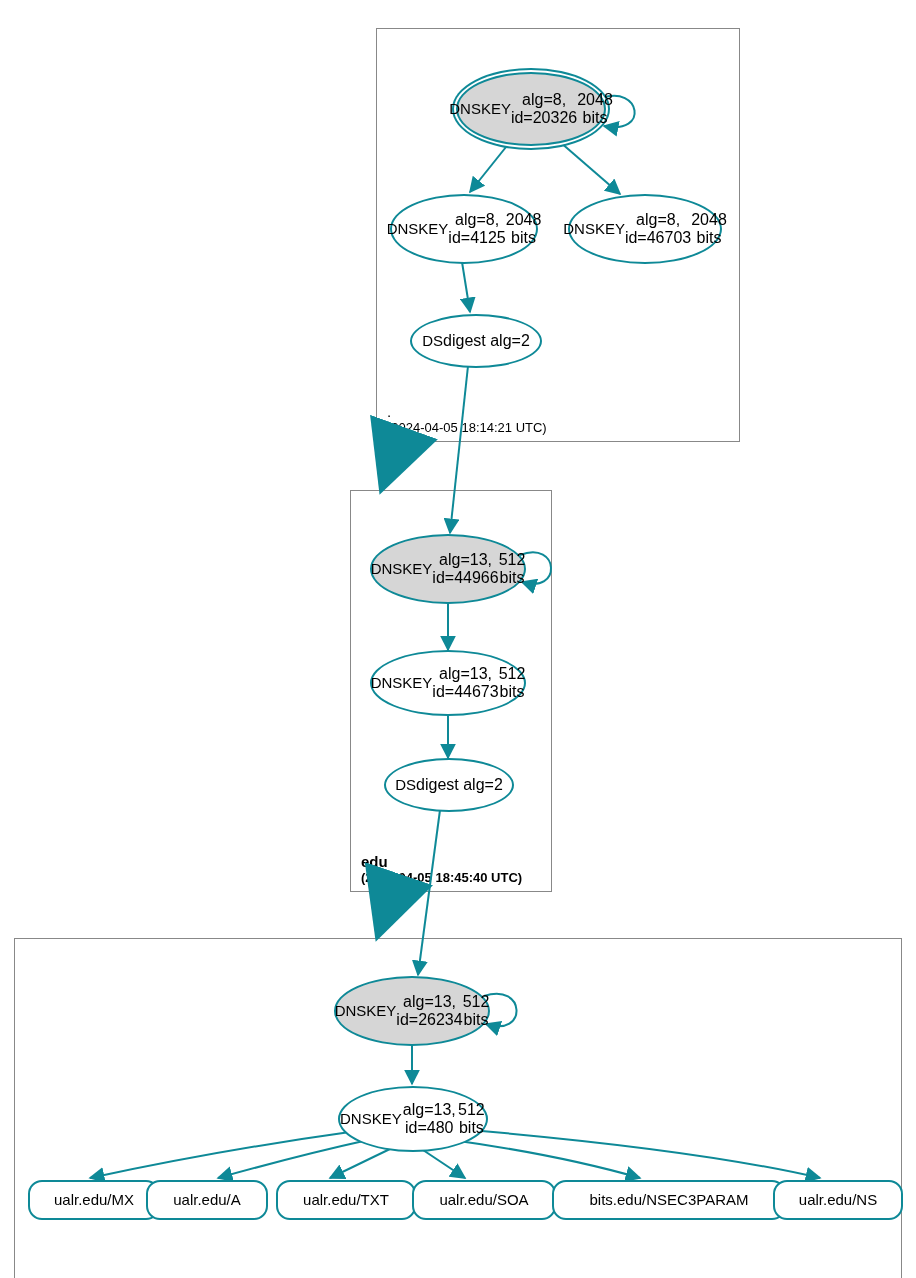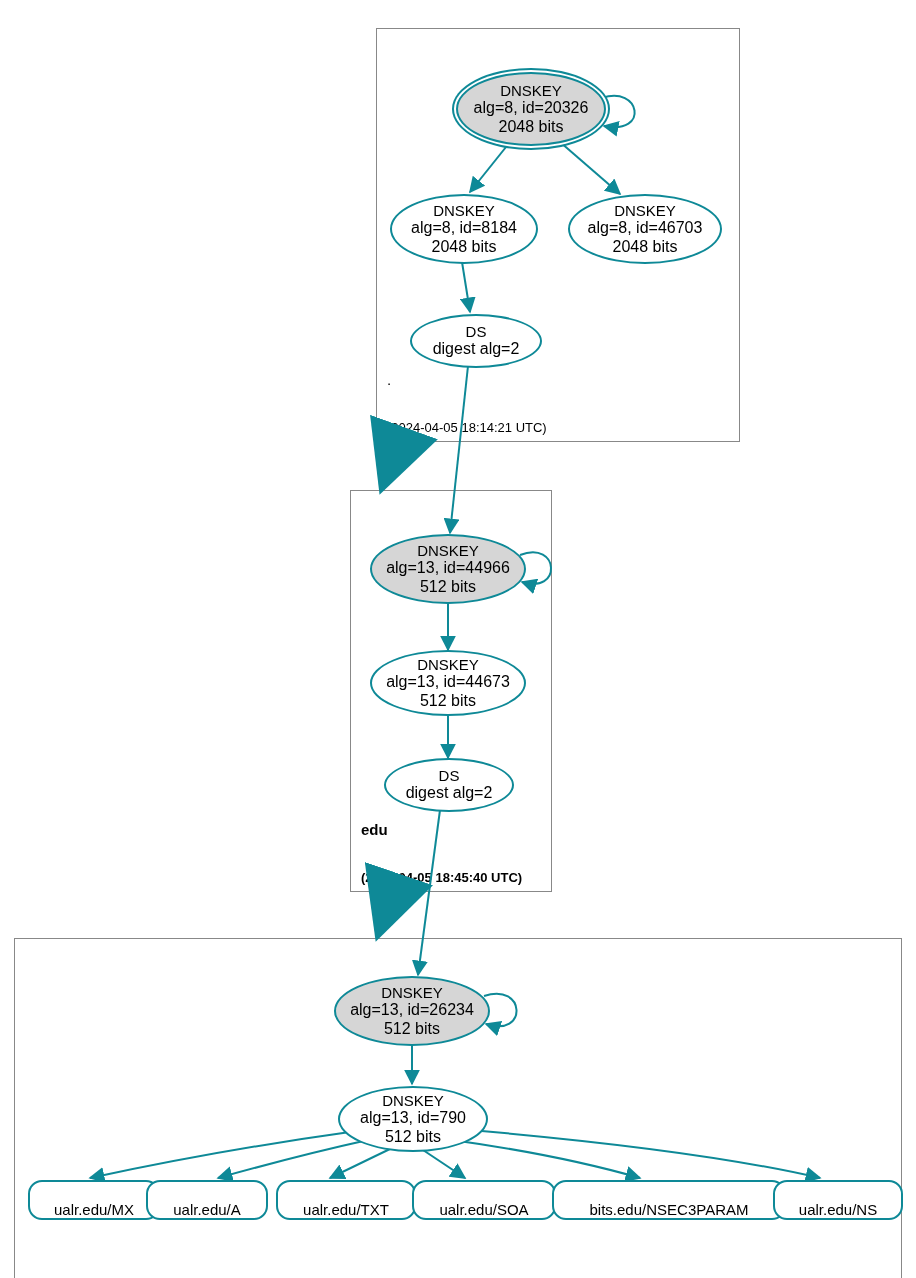--- a/index.html
+++ b/index.html
@@ -16,36 +16,35 @@
     border: 1px solid #888;
     background: transparent;
   }
   .zone-label {
     position: absolute;
     left: 10px;
     bottom: 6px;
     font-size: 14px;
   }
   .zone-label .name { font-size: 15px; }
-  .zone-label .ts { font-size: 13px; margin-top: 32px; }
+  .zone-label .ts { font-size: 13px; }
   .node {
     position: absolute;
     border: 2px solid #0e8997;
     text-align: center;
     display: flex;
-    flex-direction: column;
     align-items: center;
     justify-content: center;
     line-height: 1.15;
     background: #fff;
   }
   .node.ellipse { border-radius: 50%; }
   .node.filled { background: #d6d6d6; }
   .node.double { box-shadow: 0 0 0 2px #fff, 0 0 0 4px #0e8997; }
-  .node.rrec { border-radius: 14px; padding: 0 10px; justify-content: flex-end; }
+  .node.rrec { border-radius: 14px; padding: 0 10px; }
   .node .t1 { font-size: 15px; }
   .node .t2 { font-size: 16px; }
   svg.edges {
     position: absolute;
     left: 0; top: 0;
     width: 916px; height: 1278px;
     pointer-events: none;
   }
 </style>
 </head>
@@ -115,21 +114,21 @@
   </g>
 </svg>
 
 <div class="node ellipse filled double" style="left:456px; top:72px; width:146px; height:70px;">
   <span class="t1">DNSKEY</span>
   <span class="t2">alg=8, id=20326</span>
   <span class="t2">2048 bits</span>
 </div>
 <div class="node ellipse" style="left:390px; top:194px; width:144px; height:66px;">
   <span class="t1">DNSKEY</span>
-  <span class="t2">alg=8, id=8184</span>
+  <span class="t2">alg=8, id=4125</span>
   <span class="t2">2048 bits</span>
 </div>
 <div class="node ellipse" style="left:568px; top:194px; width:150px; height:66px;">
   <span class="t1">DNSKEY</span>
   <span class="t2">alg=8, id=46703</span>
   <span class="t2">2048 bits</span>
 </div>
 <div class="node ellipse" style="left:410px; top:314px; width:128px; height:50px;">
   <span class="t1">DS</span>
   <span class="t2">digest alg=2</span>
@@ -150,21 +149,21 @@
   <span class="t2">digest alg=2</span>
 </div>
 
 <div class="node ellipse filled" style="left:334px; top:976px; width:152px; height:66px;">
   <span class="t1">DNSKEY</span>
   <span class="t2">alg=13, id=26234</span>
   <span class="t2">512 bits</span>
 </div>
 <div class="node ellipse" style="left:338px; top:1086px; width:146px; height:62px;">
   <span class="t1">DNSKEY</span>
-  <span class="t2">alg=13, id=790</span>
+  <span class="t2">alg=13, id=480</span>
   <span class="t2">512 bits</span>
 </div>
 
 <div class="node rrec" style="left:28px; top:1180px; width:108px; height:36px;">
   <span class="t1">ualr.edu/MX</span>
 </div>
 <div class="node rrec" style="left:146px; top:1180px; width:98px; height:36px;">
   <span class="t1">ualr.edu/A</span>
 </div>
 <div class="node rrec" style="left:276px; top:1180px; width:116px; height:36px;">

